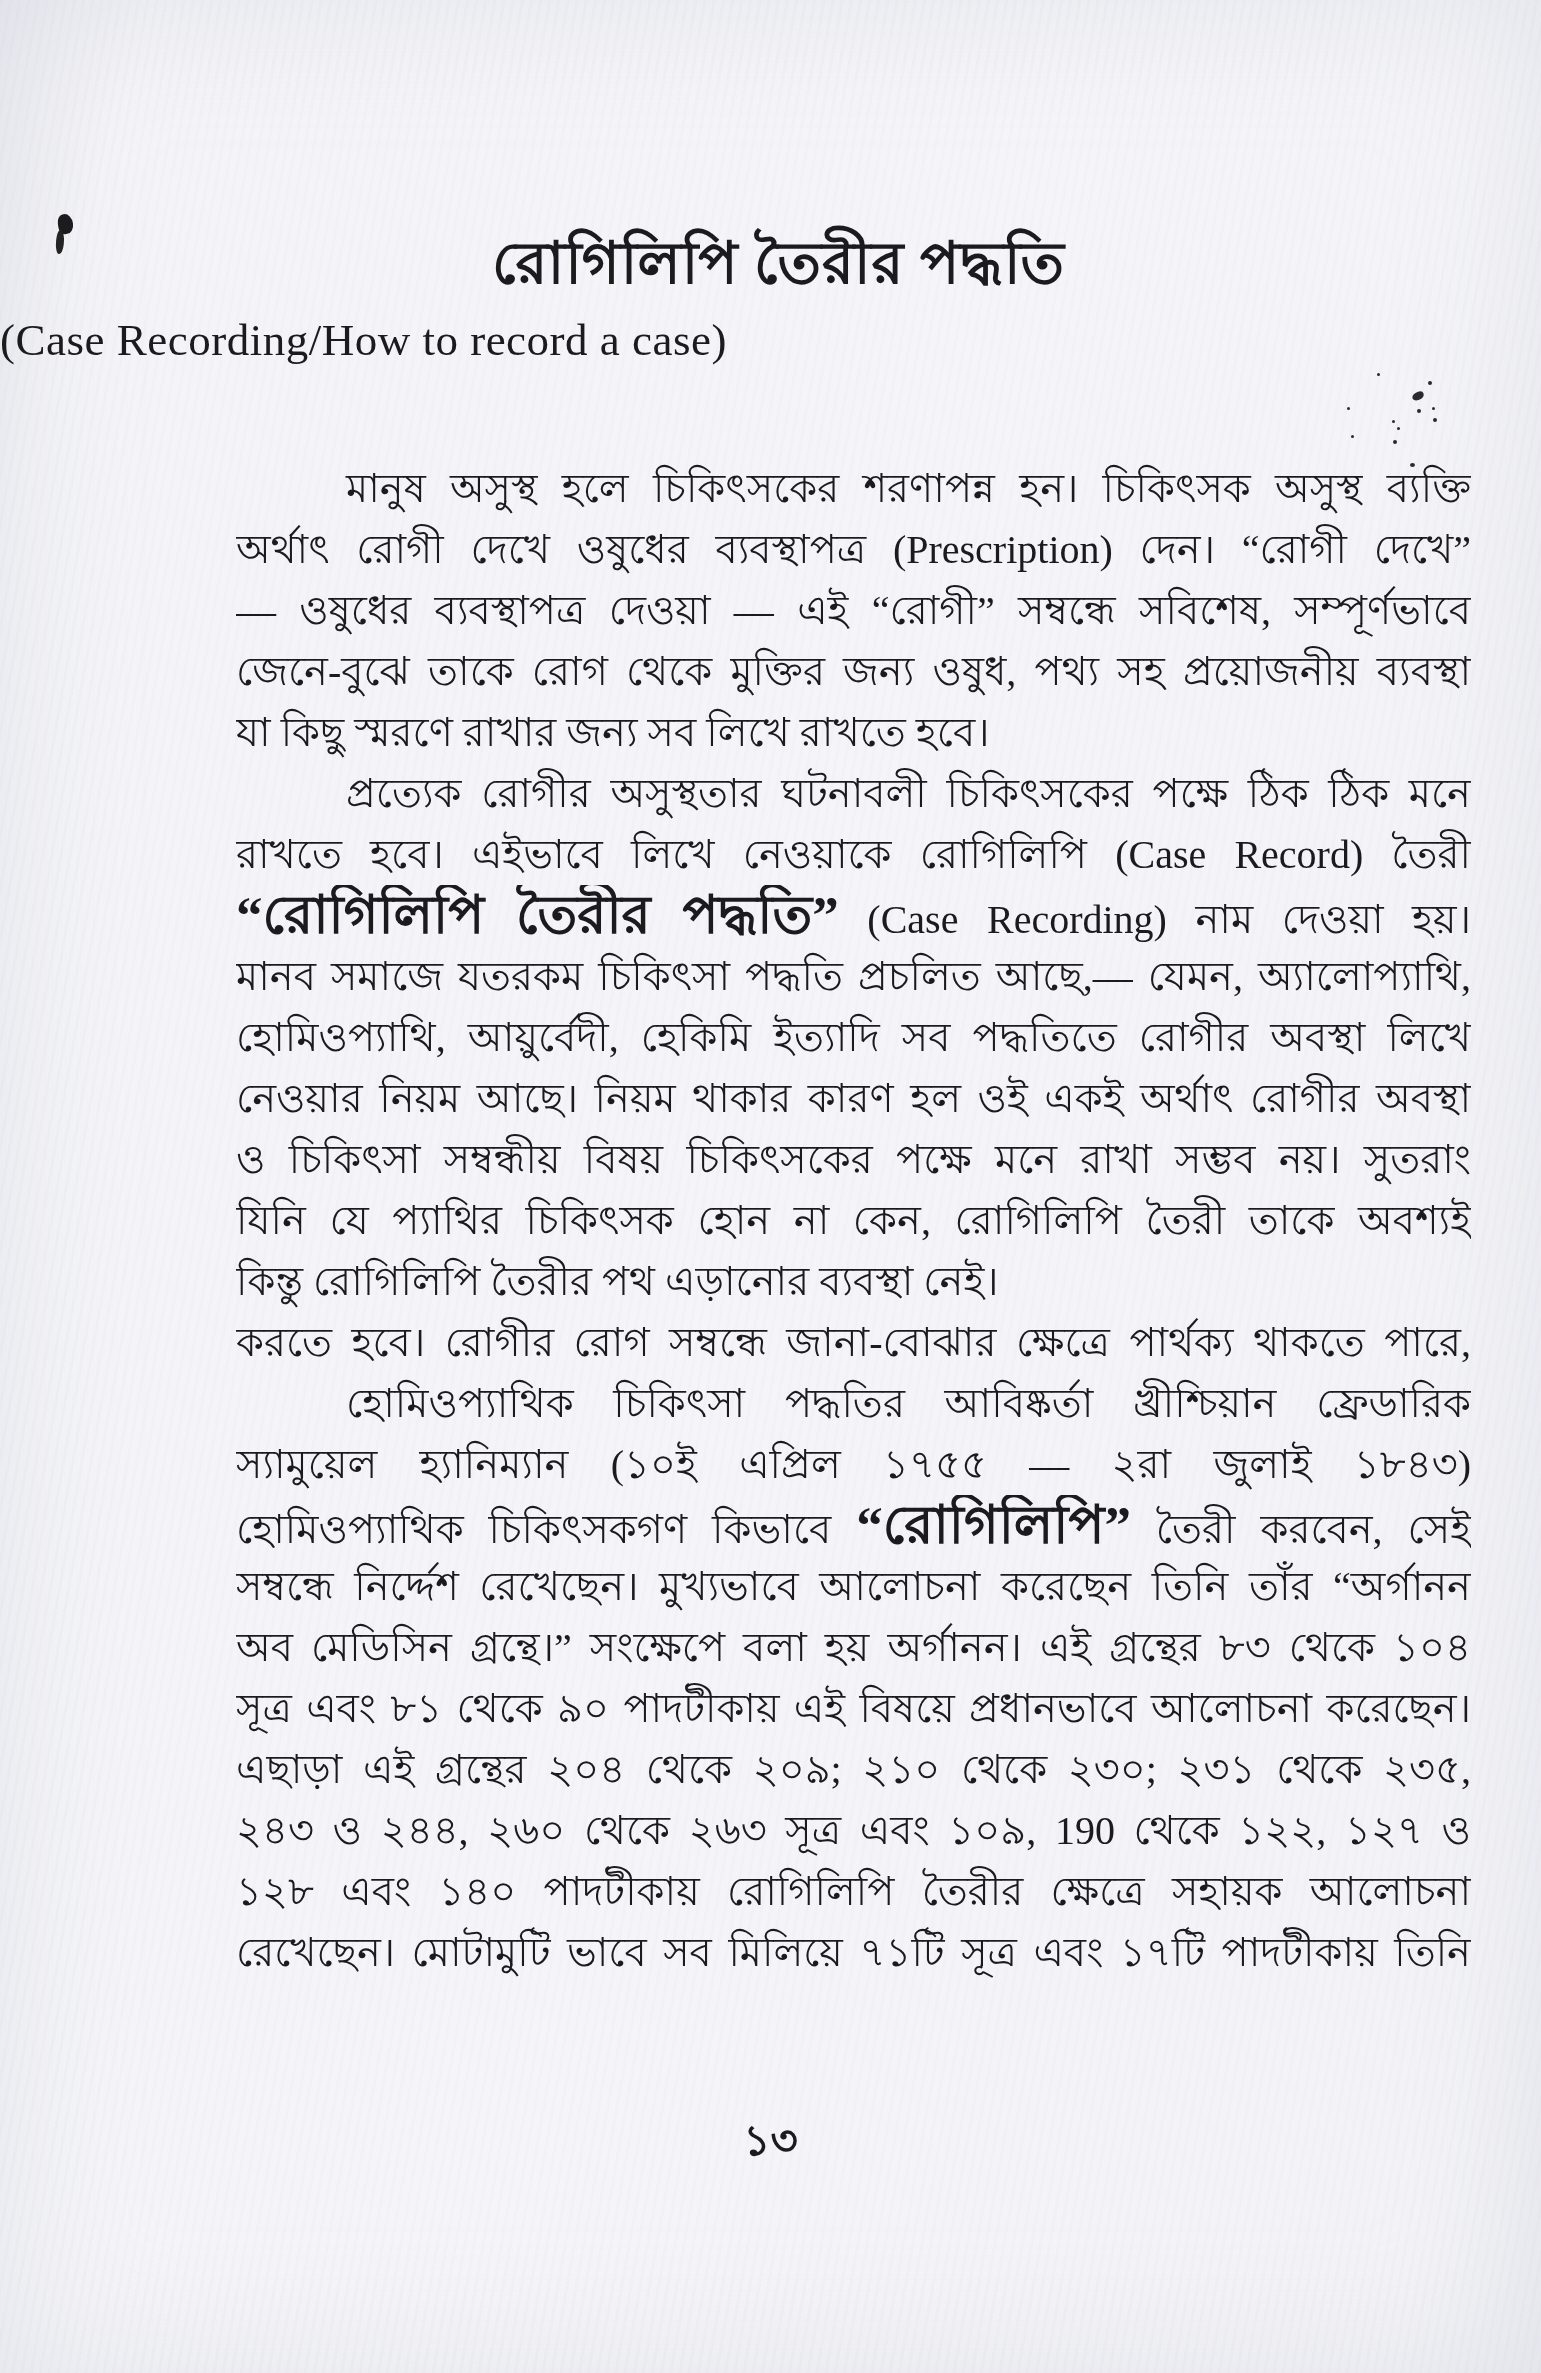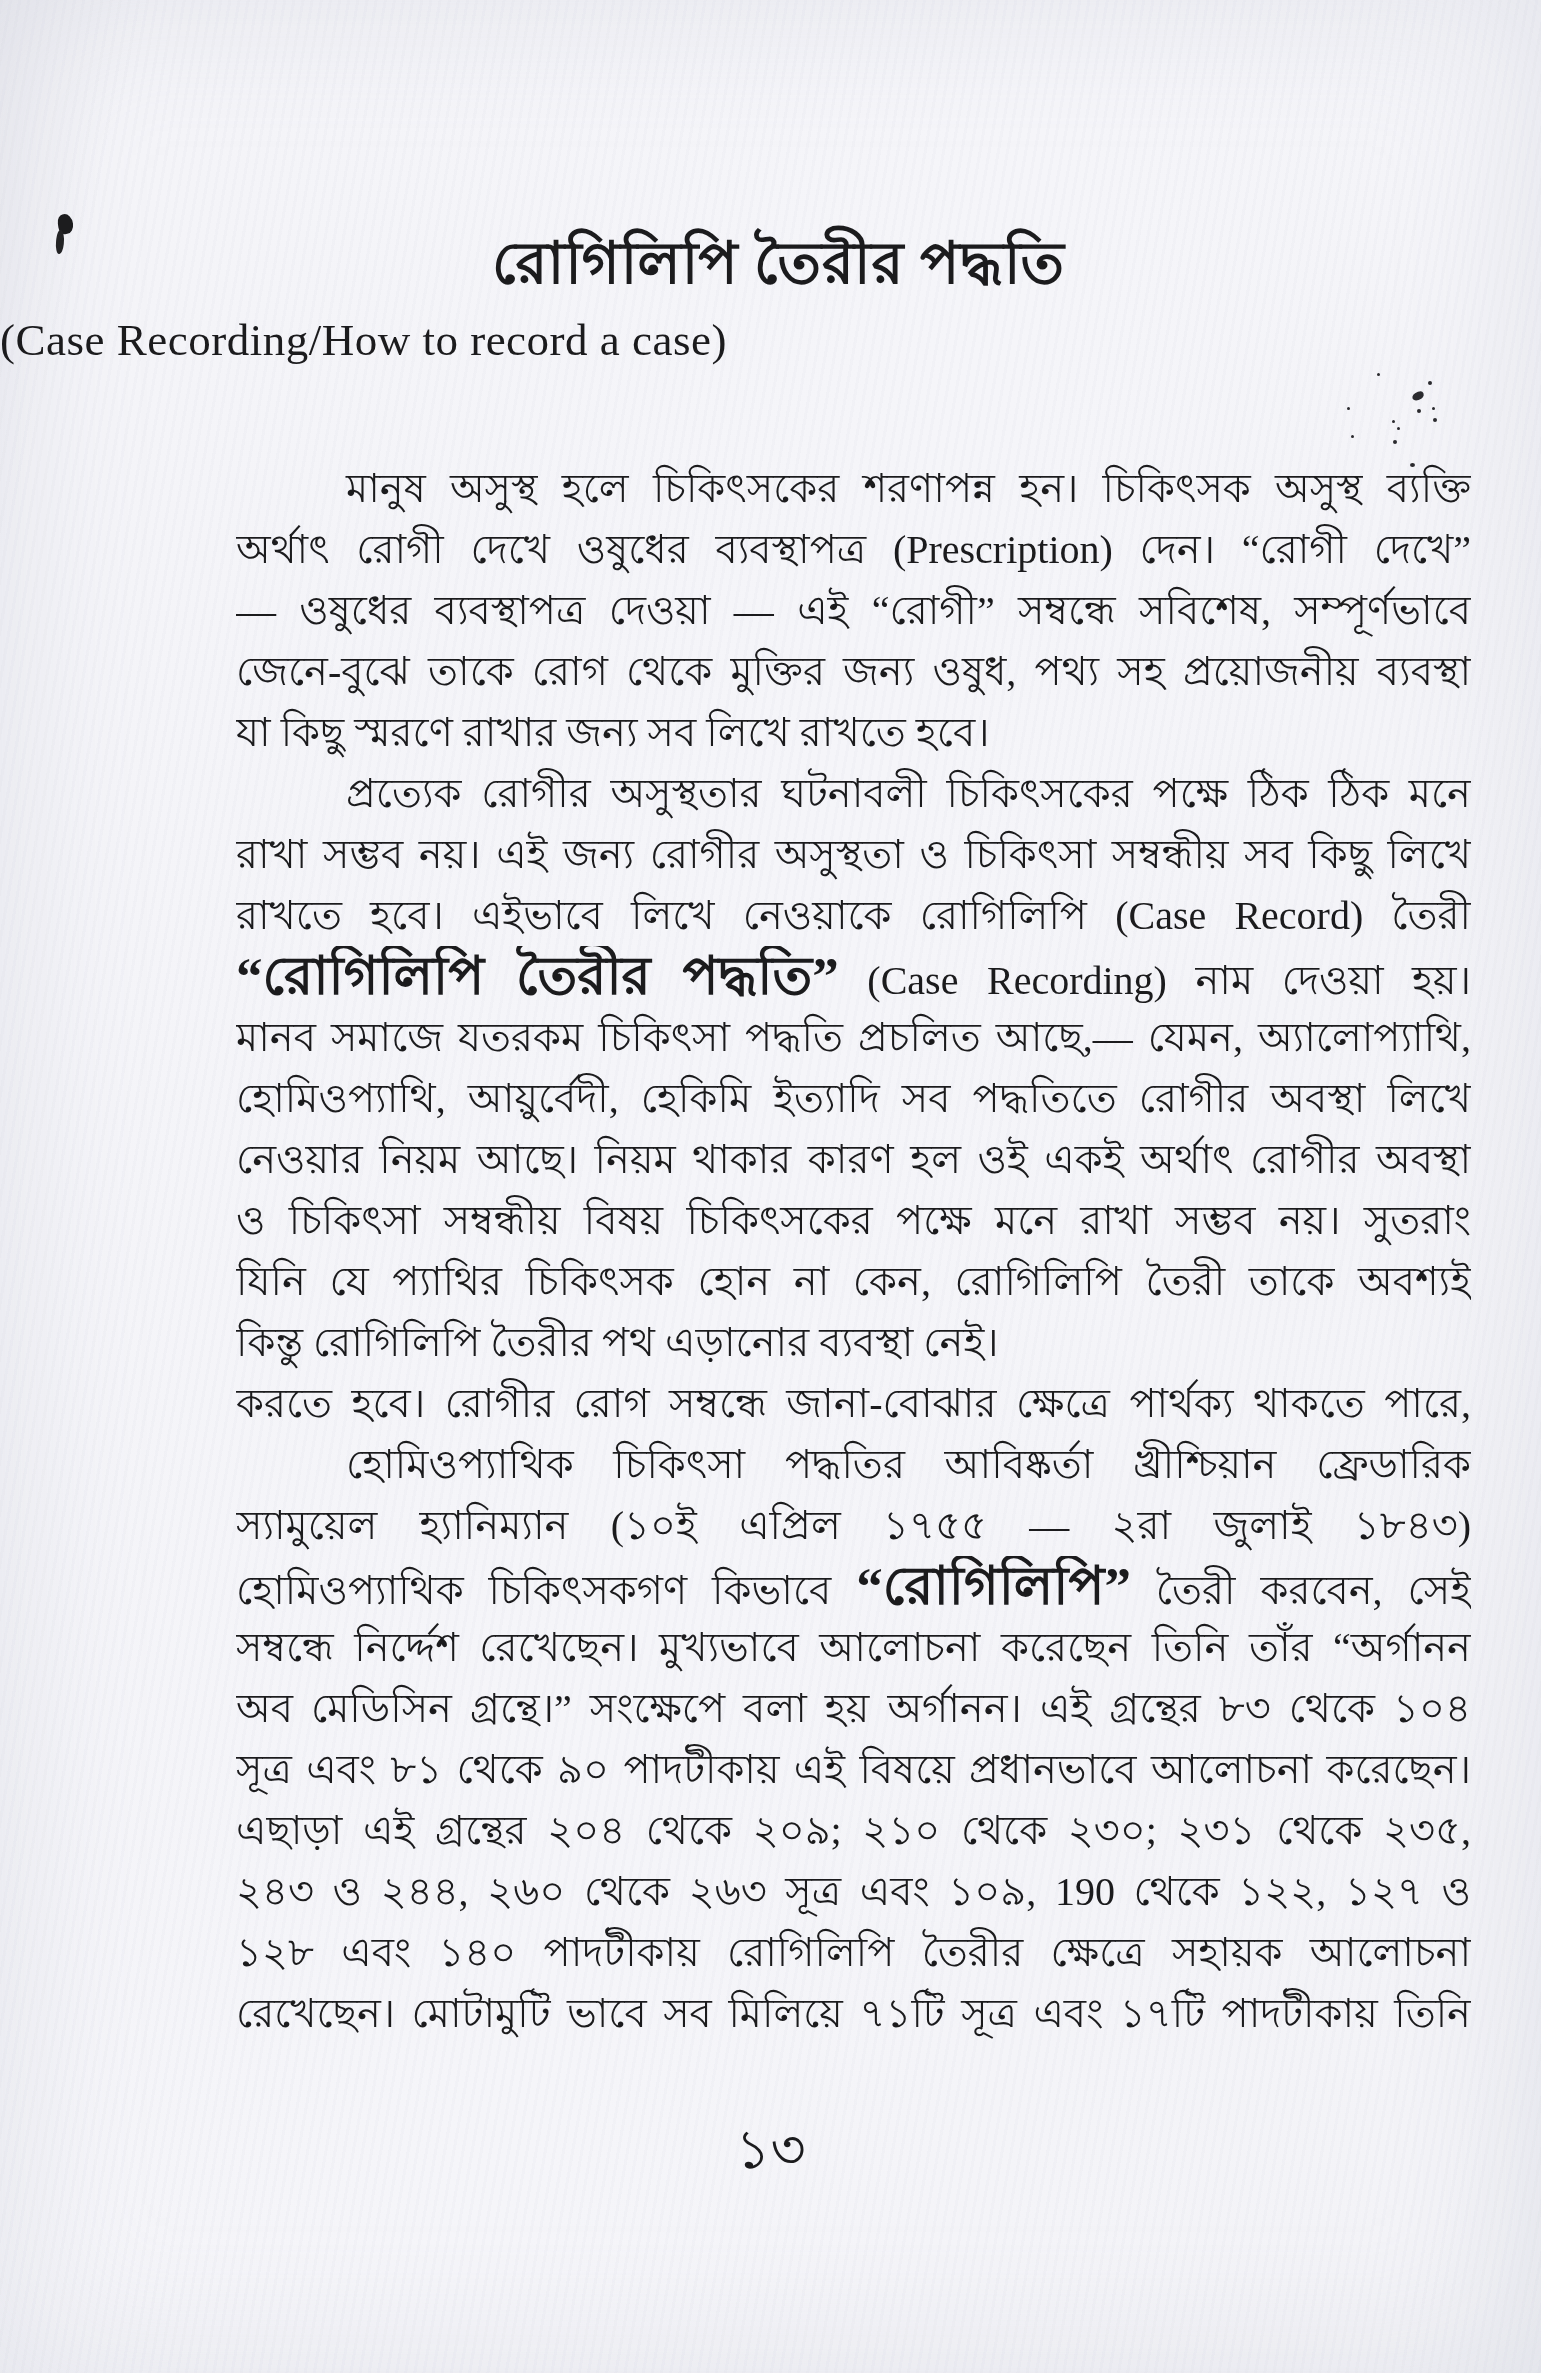--- a/index.html
+++ b/index.html
@@ -98,22 +98,22 @@
     font-weight: bold;
     font-size: 53px;
   }
 
   .page-number {
     position: absolute;
     left: 0;
     top: 2108px;
     width: 100%;
     text-align: center;
-    font-size: 54px;
-    font-weight: normal;
+    font-size: 42px;
+    font-weight: bold;
   }
 </style>
 </head>
 <body>
 
 <div class="page">
 
   <div class="ink-blot">
     <div class="b1"></div>
     <div class="b2"></div>
@@ -122,21 +122,20 @@
   <h1 class="title">রোগিলিপি তৈরীর পদ্ধতি</h1>
   <div class="subtitle">(Case Recording/How to record a case)</div>
 
   <div class="body-text" id="body-text">
       <div class="line indent">মানুষ অসুস্থ হলে চিকিৎসকের শরণাপন্ন হন। চিকিৎসক অসুস্থ ব্যক্তি</div>
       <div class="line">অর্থাৎ রোগী দেখে ওষুধের ব্যবস্থাপত্র (Prescription) দেন। “রোগী দেখে”</div>
       <div class="line">— ওষুধের ব্যবস্থাপত্র দেওয়া — এই “রোগী” সম্বন্ধে সবিশেষ, সম্পূর্ণভাবে</div>
       <div class="line">জেনে-বুঝে তাকে রোগ থেকে মুক্তির জন্য ওষুধ, পথ্য সহ প্রয়োজনীয় ব্যবস্থা</div>
       <div class="line end">যা কিছু স্মরণে রাখার জন্য সব লিখে রাখতে হবে।</div>
       <div class="line indent">প্রত্যেক রোগীর অসুস্থতার ঘটনাবলী চিকিৎসকের পক্ষে ঠিক ঠিক মনে</div>
-      <div class="line">রাখা সম্ভব নয়। এই জন্য রোগীর অসুস্থতা ও চিকিৎসা সম্বন্ধীয় সব কিছু লিখে</div>
       <div class="line">রাখতে হবে। এইভাবে লিখে নেওয়াকে রোগিলিপি (Case Record) তৈরী</div>
       <div class="line"><span class="em">“রোগিলিপি তৈরীর পদ্ধতি”</span><span> (Case Recording) নাম দেওয়া হয়।</span></div>
       <div class="line">মানব সমাজে যতরকম চিকিৎসা পদ্ধতি প্রচলিত আছে,— যেমন, অ্যালোপ্যাথি,</div>
       <div class="line">হোমিওপ্যাথি, আয়ুর্বেদী, হেকিমি ইত্যাদি সব পদ্ধতিতে রোগীর অবস্থা লিখে</div>
       <div class="line">নেওয়ার নিয়ম আছে। নিয়ম থাকার কারণ হল ওই একই অর্থাৎ রোগীর অবস্থা</div>
       <div class="line">ও চিকিৎসা সম্বন্ধীয় বিষয় চিকিৎসকের পক্ষে মনে রাখা সম্ভব নয়। সুতরাং</div>
       <div class="line">যিনি যে প্যাথির চিকিৎসক হোন না কেন, রোগিলিপি তৈরী তাকে অবশ্যই</div>
       <div class="line end">কিন্তু রোগিলিপি তৈরীর পথ এড়ানোর ব্যবস্থা নেই।</div>
       <div class="line">করতে হবে। রোগীর রোগ সম্বন্ধে জানা-বোঝার ক্ষেত্রে পার্থক্য থাকতে পারে,</div>
       <div class="line indent">হোমিওপ্যাথিক চিকিৎসা পদ্ধতির আবিষ্কর্তা খ্রীশ্চিয়ান ফ্রেডারিক</div>

